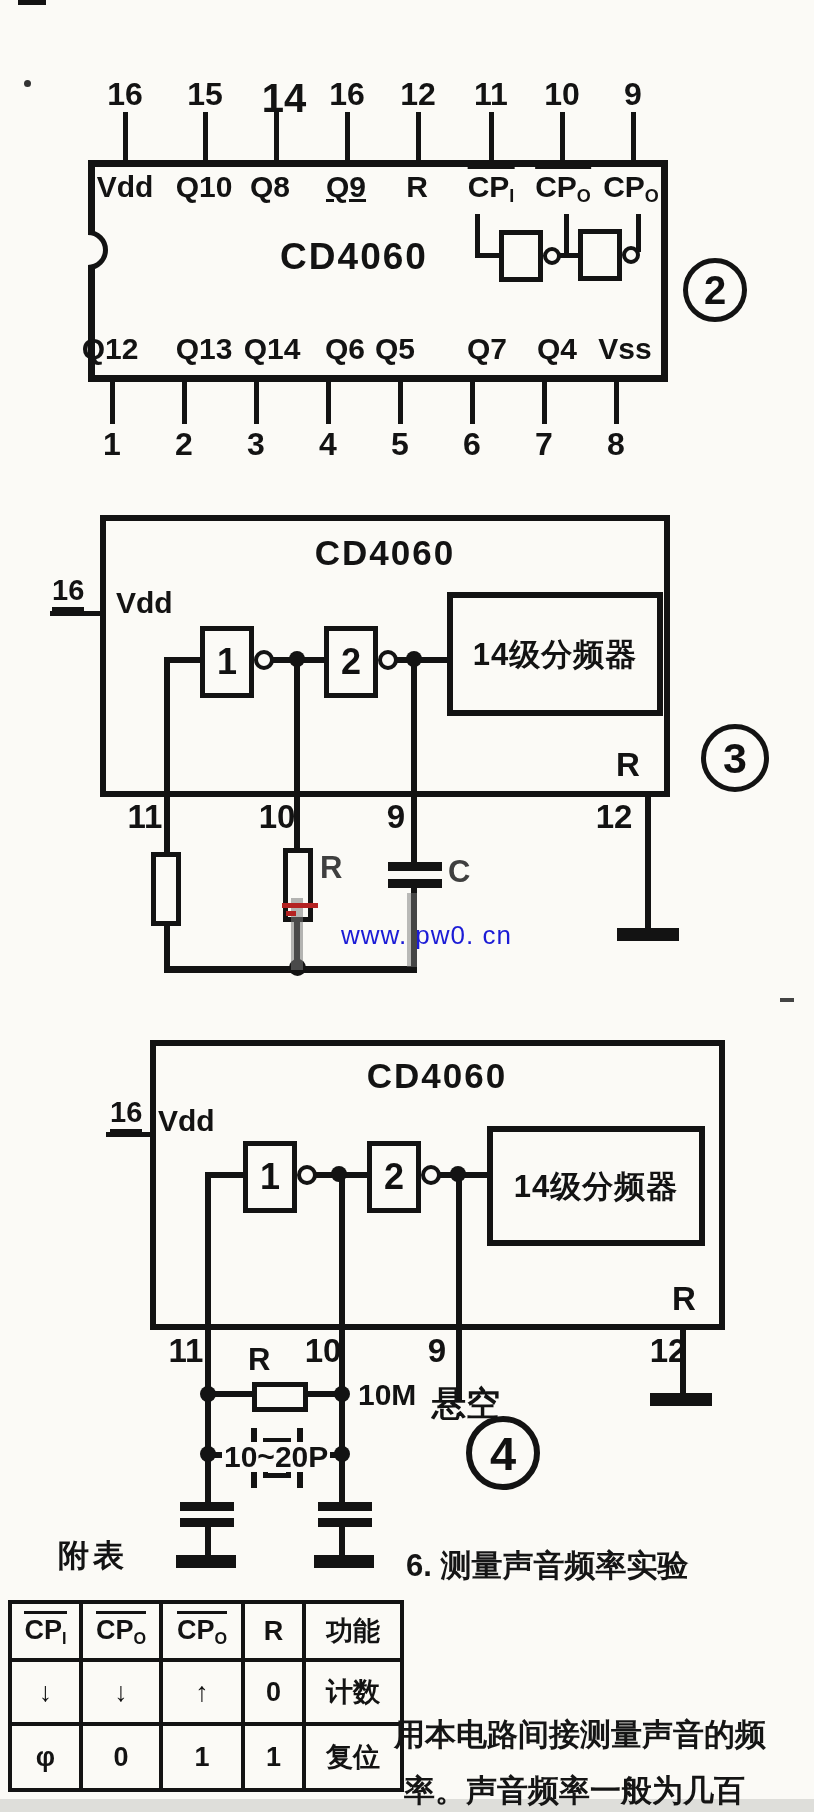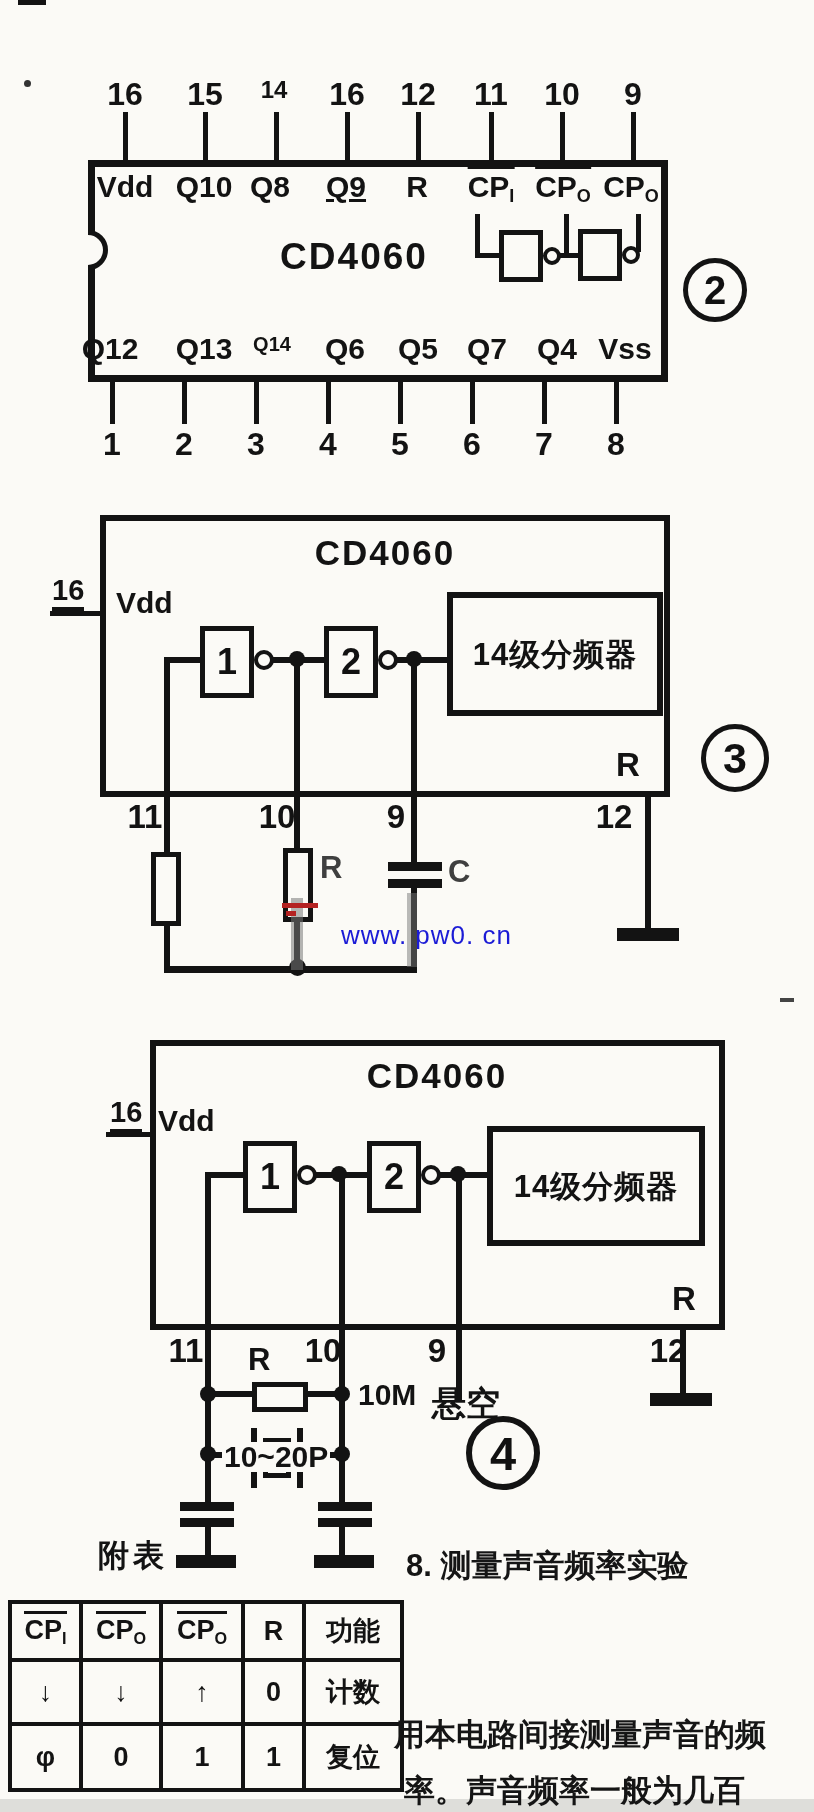--- a/index.html
+++ b/index.html
@@ -29,21 +29,21 @@
 
   <div class="w" style="left:18px;top:0;width:28px;height:5px;"></div>
   <div class="dot" style="left:24px;top:80px;width:7px;height:7px;background:#333;"></div>
   <div class="abs" style="left:0;top:1799px;width:814px;height:13px;background:#dededa;"></div>
   <div class="abs" style="left:780px;top:998px;width:14px;height:4px;background:#444;"></div>
 
   <div>
 
     <span class="lbl c" style="left:125px;top:78px;font-size:32px;">16</span>
     <span class="lbl c" style="left:205px;top:78px;font-size:32px;">15</span>
-    <span class="lbl c" style="left:274px;top:78px;font-size:24px;">14</span>
+    <span class="lbl c" style="left:284px;top:78px;font-size:40px;">14</span>
     <span class="lbl c" style="left:347px;top:78px;font-size:32px;">16</span>
     <span class="lbl c" style="left:418px;top:78px;font-size:32px;">12</span>
     <span class="lbl c" style="left:491px;top:78px;font-size:32px;">11</span>
     <span class="lbl c" style="left:562px;top:78px;font-size:32px;">10</span>
     <span class="lbl c" style="left:633px;top:78px;font-size:32px;">9</span>
 
     <div class="w" style="left:123px;top:112px;width:5px;height:50px;"></div>
     <div class="w" style="left:203px;top:112px;width:5px;height:50px;"></div>
     <div class="w" style="left:274px;top:112px;width:5px;height:50px;"></div>
     <div class="w" style="left:345px;top:112px;width:5px;height:50px;"></div>
@@ -72,23 +72,23 @@
     <div class="invbox" style="left:499px;top:230px;width:44px;height:52px;"></div>
     <div class="bubble" style="left:543px;top:247px;width:18px;height:18px;"></div>
     <div class="w" style="left:559px;top:253px;width:19px;height:5px;"></div>
     <div class="w" style="left:564px;top:214px;width:5px;height:42px;"></div>
     <div class="invbox" style="left:578px;top:229px;width:44px;height:52px;"></div>
     <div class="bubble" style="left:622px;top:246px;width:18px;height:18px;"></div>
     <div class="w" style="left:636px;top:214px;width:5px;height:38px;"></div>
 
     <span class="lbl c" style="left:110px;top:334px;font-size:30px;">Q12</span>
     <span class="lbl c" style="left:204px;top:334px;font-size:30px;">Q13</span>
-    <span class="lbl c" style="left:272px;top:334px;font-size:20px;">Q14</span>
+    <span class="lbl c" style="left:272px;top:334px;font-size:30px;">Q14</span>
     <span class="lbl c" style="left:345px;top:334px;font-size:30px;">Q6</span>
-    <span class="lbl c" style="left:418px;top:334px;font-size:30px;text-align:right;">Q5</span>
+    <span class="lbl c" style="left:395px;top:334px;font-size:30px;text-align:right;">Q5</span>
     <span class="lbl c" style="left:487px;top:334px;font-size:30px;">Q7</span>
     <span class="lbl c" style="left:557px;top:334px;font-size:30px;">Q4</span>
     <span class="lbl c" style="left:625px;top:334px;font-size:30px;">Vss</span>
 
     <div class="w" style="left:110px;top:382px;width:5px;height:42px;"></div>
     <div class="w" style="left:182px;top:382px;width:5px;height:42px;"></div>
     <div class="w" style="left:254px;top:382px;width:5px;height:42px;"></div>
     <div class="w" style="left:326px;top:382px;width:5px;height:42px;"></div>
     <div class="w" style="left:398px;top:382px;width:5px;height:42px;"></div>
     <div class="w" style="left:470px;top:382px;width:5px;height:42px;"></div>
@@ -216,21 +216,21 @@
     <div class="w" style="left:318px;top:1502px;width:54px;height:9px;"></div>
     <div class="w" style="left:318px;top:1518px;width:54px;height:9px;"></div>
     <div class="w" style="left:205px;top:1527px;width:6px;height:30px;"></div>
     <div class="w" style="left:339px;top:1527px;width:6px;height:30px;"></div>
     <span class="lbl" style="left:222px;top:1442px;font-size:30px;background:#fbfaf6;padding:0 2px;">10~20P</span>
     <div class="gnd" style="left:176px;top:1555px;width:60px;height:13px;"></div>
     <div class="gnd" style="left:314px;top:1555px;width:60px;height:13px;"></div>
     <div class="badge" style="left:466px;top:1416px;width:74px;height:74px;font-size:47px;border-width:6px;">4</div>
   </div>
 
-  <span class="lbl" style="left:58px;top:1540px;font-size:31px;letter-spacing:4px;margin-left:40px;">附表</span>
+  <span class="lbl" style="left:58px;top:1540px;font-size:31px;letter-spacing:4px;">附表</span>
   <table id="truth">
     <tbody>
         <tr>
       <td style="width:67px;height:54px;"><span class="ov"><span>CP</span><sub>I</sub></span></td>
       <td style="width:76px;"><span class="ov"><span>CP</span><sub>O</sub></span></td>
       <td style="width:78px;"><span class="ov"><span>CP</span><sub>O</sub></span></td>
       <td style="width:57px;">R</td>
       <td style="width:94px;">功能</td>
     </tr>
     <tr>
@@ -244,18 +244,18 @@
       <td style="height:62px;">φ</td>
       <td>0</td>
       <td>1</td>
       <td>1</td>
       <td>复位</td>
     </tr>
   </tbody>
     </table>
 
   <div class="abs" style="left:392px;top:1540px;width:422px;height:272px;overflow:hidden;">
-    <span class="txtline" style="left:14px;top:8px;">8. 测量声音频率实验</span>
+    <span class="txtline" style="left:14px;top:8px;">6. 测量声音频率实验</span>
     <span class="txtline" style="left:2px;top:177px;">用本电路间接测量声音的频</span>
     <span class="txtline" style="left:12px;top:233px;">率。声音频率一般为几百</span>
   </div>
 
 </div>
 
 </body></html>

